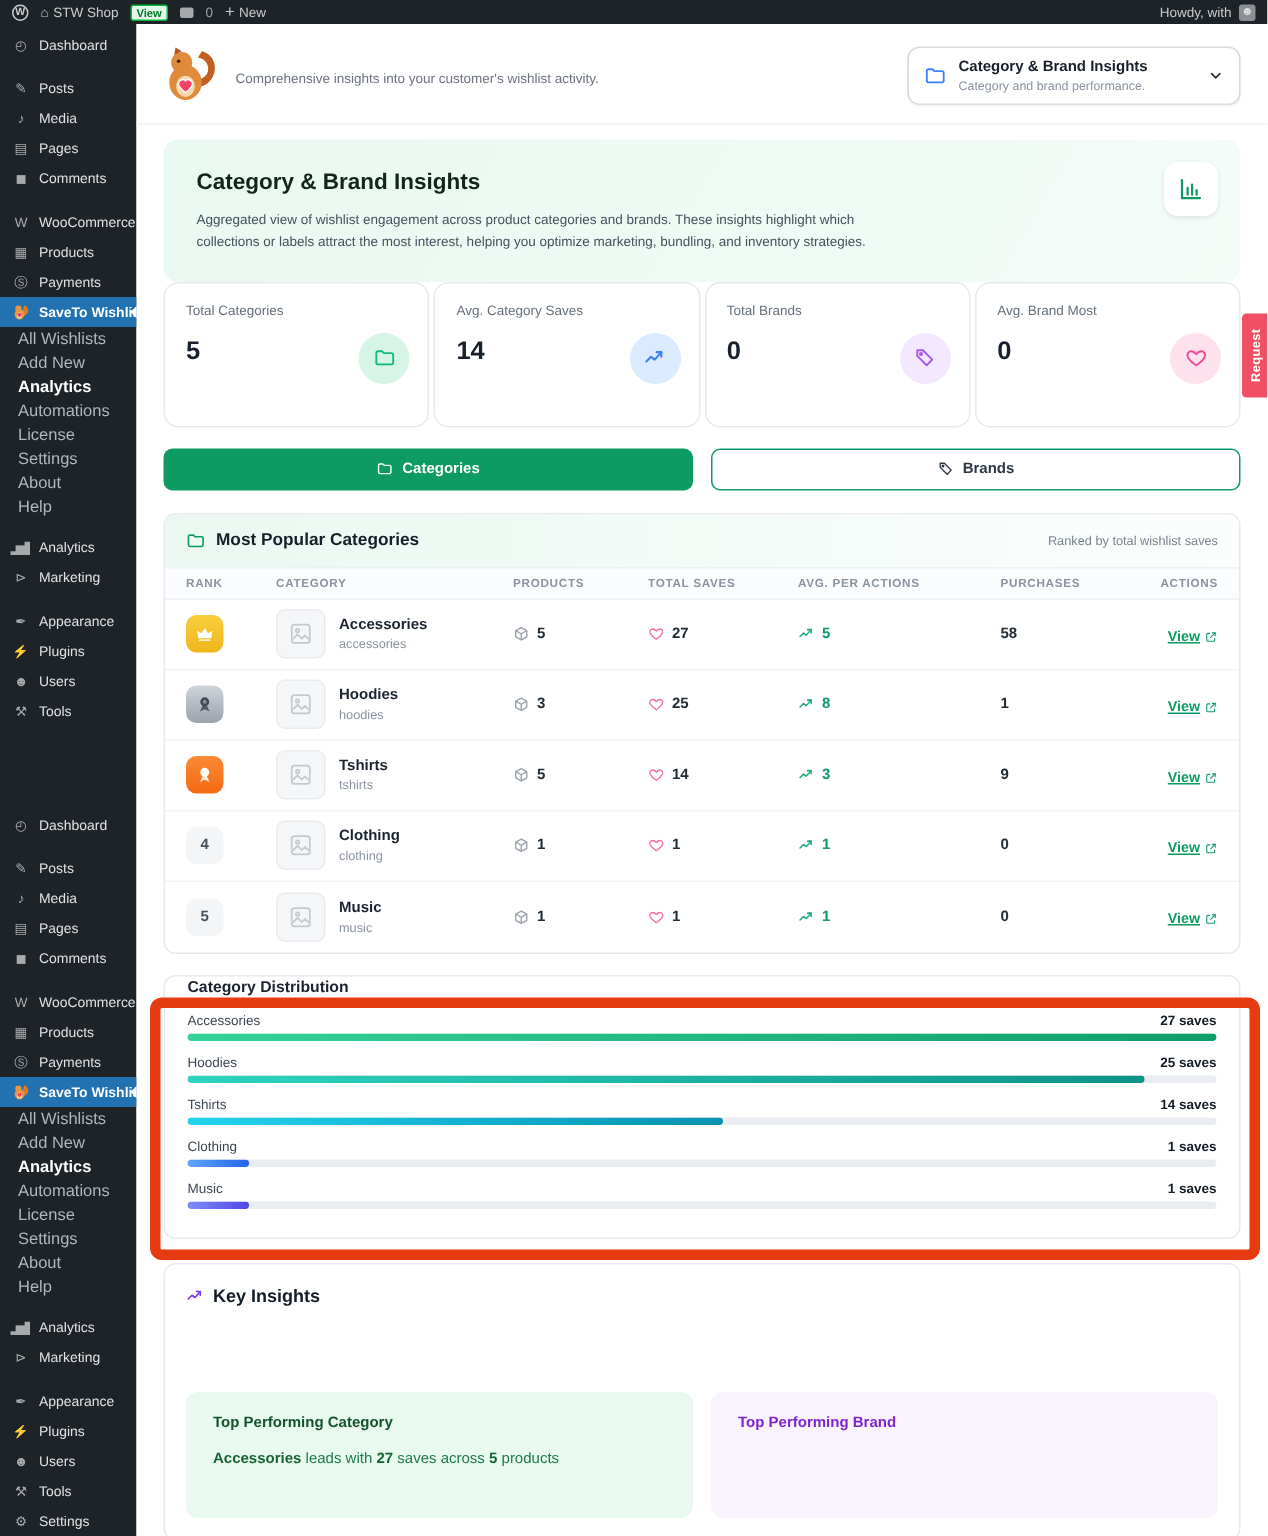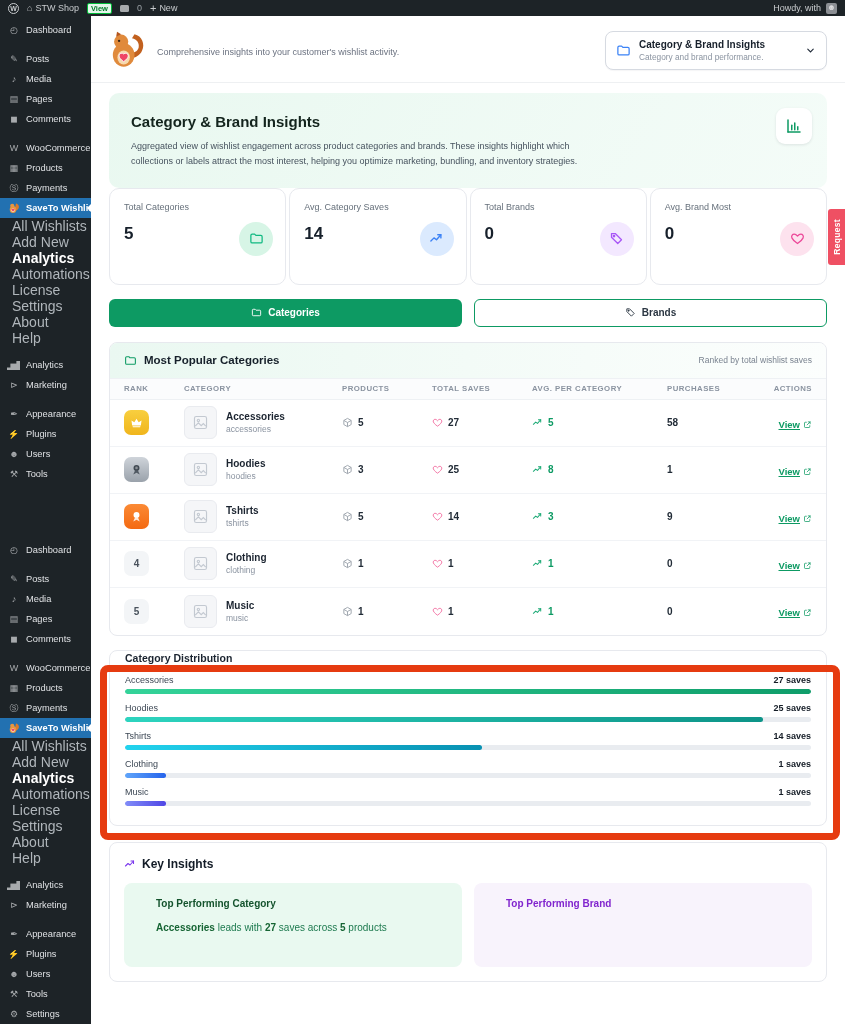--- a/index.html
+++ b/index.html
@@ -25,21 +25,21 @@
   .ab-avatar { width:11px; height:11px; background:#8c8f94; border-radius:2px; display:grid;
     place-items:center; font-size:8px; line-height:1; color:#dcdcde; overflow:hidden; }
 
   
   .layout { position:absolute; top:16px; left:0; width:845px; height:1008px; display:flex; }
   .sidebar { width:91px; min-width:91px; background:#1d2327; height:1008px; overflow:hidden; padding-top:4px; }
   .menu-section + .menu-section { margin-top:56px; }
 
   .mi-item { position:relative; display:flex; align-items:center; gap:6px; cursor:pointer; }
   .mi-item.top { padding:4px 6px 4px 7px; height:20px; font-size:9.3px; color:#dfe1e4; }
-  .mi-item.sub { padding:2.5px 6px 2.5px 12px; height:16px; font-size:14px; color:#b0b6bb; }
+  .mi-item.sub { padding:2.5px 6px 2.5px 12px; height:16px; font-size:11px; color:#b0b6bb; }
   .mi-item.gap { margin-top:9px; }
   .mi-item.bold .mi-label { color:#fff; font-weight:700; }
   .mi-item.active { background:#2271b1; color:#fff; }
   .mi-item.active .mi-label { color:#fff; font-weight:600; }
   .mi-item.active::after { content:""; position:absolute; right:-1px; top:50%; transform:translateY(-50%);
     border:5px solid transparent; border-right:5px solid #fff; border-left-width:4px; }
   .mi { width:13px; min-width:13px; text-align:center; font-size:9px; color:#a7aaad; line-height:1;
     display:inline-flex; justify-content:center; align-items:center; letter-spacing:-1px; overflow:hidden; }
   .mi svg { width:12px; height:12px; }
   .mi-label { white-space:nowrap; }
@@ -134,21 +134,21 @@
   .dist-label { font-size:9px; color:#3c4754; }
   .dist-value { font-size:9px; font-weight:800; color:#141c26; }
   .dist-track { margin-top:4px; height:5px; background:#e9ecf0; border-radius:3px; overflow:hidden; }
   .dist-fill { height:5px; border-radius:3px; }
 
   
   .ins-card { margin-top:16px; border:1px solid #e7e9ee; border-radius:8px; padding:14px; background:#fff; }
   .ins-title { display:flex; align-items:center; gap:6px; font-size:12px; font-weight:800; color:#131c27; }
   .ins-title svg { width:12px; height:12px; color:#7c3aed; }
   .ins-grid { display:grid; grid-template-columns:1fr 1fr; gap:12px; margin-top:12px; }
-  .ins-box { border-radius:8px; padding:15px 32px; min-height:84px; }
+  .ins-box { border-radius:8px; padding:15px 18px; min-height:84px;margin-top:45px; }
   .ins-box.green { background:#e9f9f0; }
   .ins-box.purple { background:#f8f3fc; }
   .ins-box-title { font-size:10px; font-weight:800; }
   .ins-box.green .ins-box-title { color:#14532d; }
   .ins-box.purple .ins-box-title { color:#8125ce; }
   .ins-body { margin-top:13px; font-size:10px; color:#1d7a4f; }
   .ins-body b { font-weight:800; color:#166534; }
 
   
   .annotation-rect { position:absolute; left:100px; top:665px; width:740px; height:175px;
@@ -554,21 +554,21 @@
               <path d="M3 7a2 2 0 0 1 2-2h4l2 2h8a2 2 0 0 1 2 2v8a2 2 0 0 1-2 2H5a2 2 0 0 1-2-2z"></path>
             </svg>
           <span class="tbl-title">Most Popular Categories</span>
           <span class="tbl-note">Ranked by total wishlist saves</span>
         </div>
         <div class="trow thead-row">
           <div>RANK</div>
           <div>CATEGORY</div>
           <div>PRODUCTS</div>
           <div>TOTAL SAVES</div>
-          <div>AVG. PER CATEGORY</div>
+          <div>AVG. PER ACTIONS</div>
           <div>PURCHASES</div>
           <div style="text-align:right">ACTIONS</div>
         </div>
         <div class="tbody">
 
             <div class="trow">
               <div class="td td-rank">
                 <span class="rank-badge gold">
                   <svg viewBox="0 0 24 24" fill="currentColor">
                     <path d="M4 17.5h16l1.3-9.2-5.3 3.2L12 5l-4 6.5-5.3-3.2L4 17.5z"></path>

